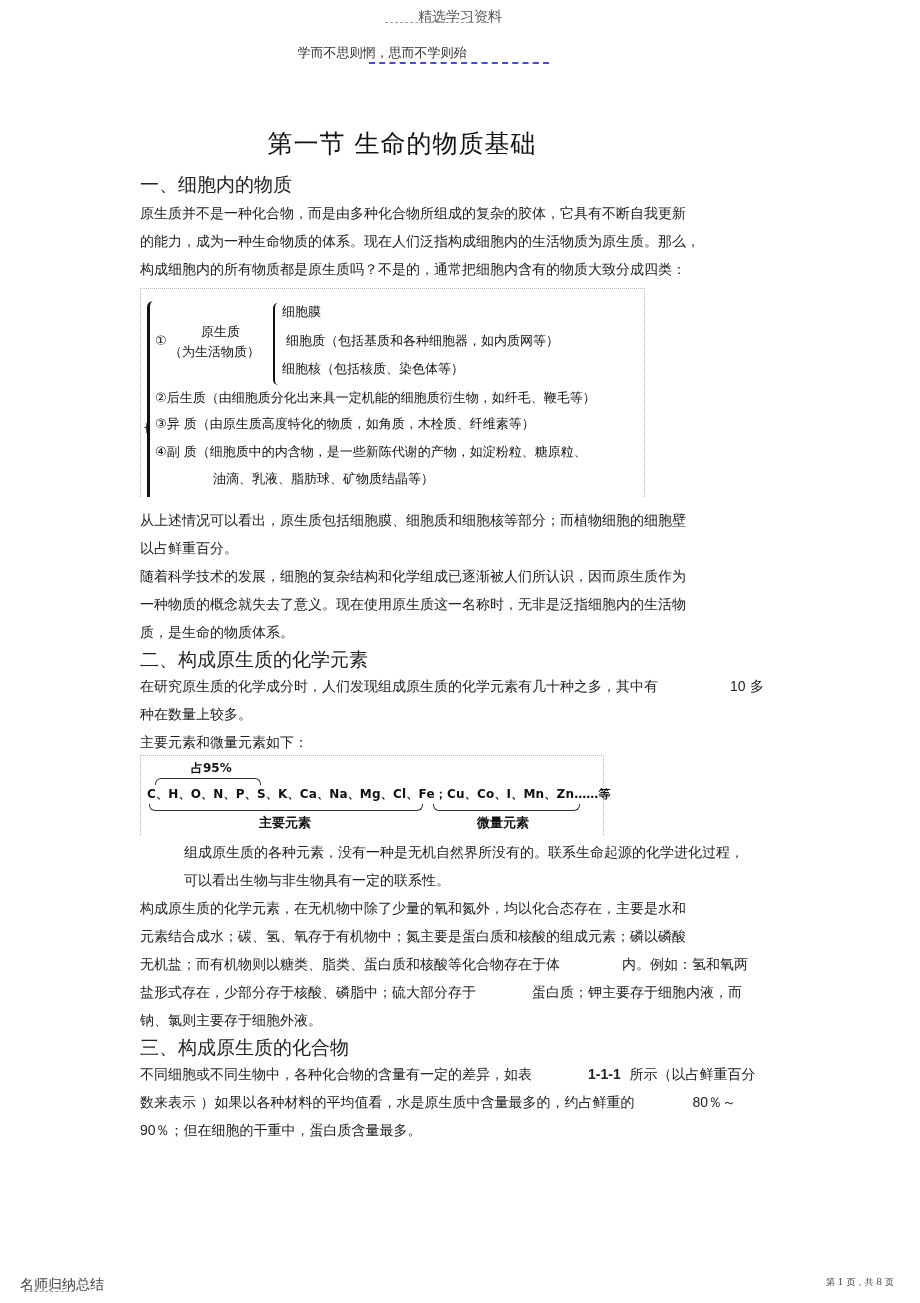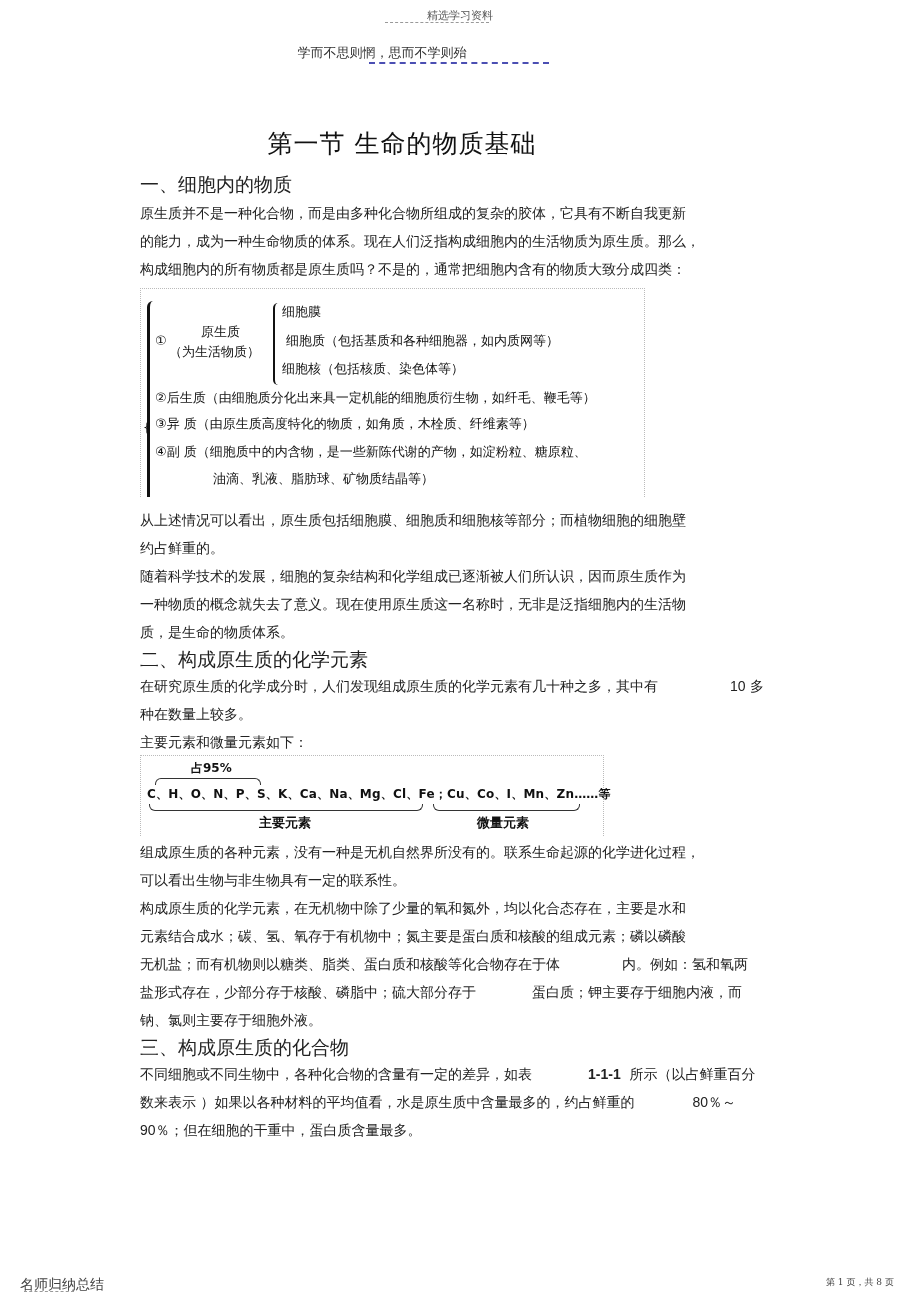--- a/index.html
+++ b/index.html
@@ -1,19 +1,19 @@
 <!DOCTYPE html>
 <html><head>
 <meta charset="utf-8">
 <style>
   html, body { margin: 0; padding: 0; background: #ffffff; }
   body { width: 920px; height: 1303px; position: relative; overflow: hidden;
          font-family: "DejaVu Serif", "Liberation Serif", serif; color: #222; }
   .abs { position: absolute; }
-  .top-label { left: 0; width: 920px; top: 8px; text-align: center; font-size: 11px; color: #555; }
+  .top-label { left: 0; width: 920px; top: 8px; text-align: center; font-size: 14px; color: #555; }
   .top-dash { left: 385px; top: 22px; width: 104px; border-top: 1px dashed #999; }
   .motto { left: 0; width: 764px; top: 44px; text-align: center; font-size: 13px; color: #333; }
   .motto-dash { left: 369px; top: 62px; width: 180px; border-top: 2px dashed #4b4fb3; }
   .title { left: 0; width: 804px; top: 127px; text-align: center; font-size: 25px; color: #111; letter-spacing: 1px; }
   .h2 { left: 140px; font-size: 19px; color: #222; }
   .p { left: 140px; font-size: 14px; line-height: 28px; color: #222; white-space: nowrap; }
   .gap { display: inline-block; }
   .num { font-family: "Liberation Sans", sans-serif; }
   .bold { font-family: "Liberation Sans", sans-serif; font-weight: bold; }
 
@@ -67,21 +67,21 @@
   <div class="row" style="left:145px; top:43px;">细胞质（包括基质和各种细胞器，如内质网等）</div>
   <div class="row" style="left:141px; top:71px;">细胞核（包括核质、染色体等）</div>
   <div class="row" style="left:14px; top:100px;">②后生质（由细胞质分化出来具一定机能的细胞质衍生物，如纤毛、鞭毛等）</div>
   <div class="row" style="left:14px; top:126px;">③异  质（由原生质高度特化的物质，如角质，木栓质、纤维素等）</div>
   <div class="row" style="left:14px; top:154px;">④副  质（细胞质中的内含物，是一些新陈代谢的产物，如淀粉粒、糖原粒、</div>
   <div class="row" style="left:72px; top:181px;">油滴、乳液、脂肪球、矿物质结晶等）</div>
 </div>
 
 <div class="abs p" style="top:506px;">
   <div>从上述情况可以看出，原生质包括细胞膜、细胞质和细胞核等部分；而植物细胞的细胞壁</div>
-  <div>约占鲜重的。</div>
+  <div>以占鲜重百分。</div>
 </div>
 <div class="abs p" style="top:562px;">
   <div>随着科学技术的发展，细胞的复杂结构和化学组成已逐渐被人们所认识，因而原生质作为</div>
   <div>一种物质的概念就失去了意义。现在使用原生质这一名称时，无非是泛指细胞内的生活物</div>
   <div>质，是生命的物质体系。</div>
 </div>
 
 <div class="abs h2" style="top:647px;">二、构成原生质的化学元素</div>
 <div class="abs p" style="top:672px;">
   <div><span>在研究原生质的化学成分时，人们发现组成原生质的化学元素有几十种之多，其中有</span><span class="gap" style="width:72px;"></span><span class="num">10</span> <span>多</span></div>
@@ -92,21 +92,21 @@
 <div class="abs fig2">
   <div class="lbl" style="left:50px; top:4px; font-size:12px;text-align:center;">占95%</div>
   <div class="brace-up" style="left:14px; top:22px; width:104px;"></div>
   <div class="el">C、H、O、N、P、S、K、Ca、Na、Mg、Cl、Fe；Cu、Co、I、Mn、Zn……等</div>
   <div class="brace-down" style="left:8px; top:48px; width:272px;"></div>
   <div class="brace-down" style="left:292px; top:48px; width:145px;"></div>
   <div class="lbl" style="left:118px; top:58px;">主要元素</div>
   <div class="lbl" style="left:336px; top:58px;">微量元素</div>
 </div>
 
-<div class="abs p" style="top:838px;">
+<div class="abs p" style="top:838px;margin-left:44px;">
   <div>组成原生质的各种元素，没有一种是无机自然界所没有的。联系生命起源的化学进化过程，</div>
   <div>可以看出生物与非生物具有一定的联系性。</div>
 </div>
 <div class="abs p" style="top:894px;">
   <div>构成原生质的化学元素，在无机物中除了少量的氧和氮外，均以化合态存在，主要是水和</div>
   <div>元素结合成水；碳、氢、氧存于有机物中；氮主要是蛋白质和核酸的组成元素；磷以磷酸</div>
   <div><span>无机盐；而有机物则以糖类、脂类、蛋白质和核酸等化合物存在于体</span><span class="gap" style="width:62px;"></span><span>内。例如：氢和氧两</span></div>
   <div><span>盐形式存在，少部分存于核酸、磷脂中；硫大部分存于</span><span class="gap" style="width:56px;"></span><span>蛋白质；钾主要存于细胞内液，而</span></div>
   <div>钠、氯则主要存于细胞外液。</div>
 </div>

